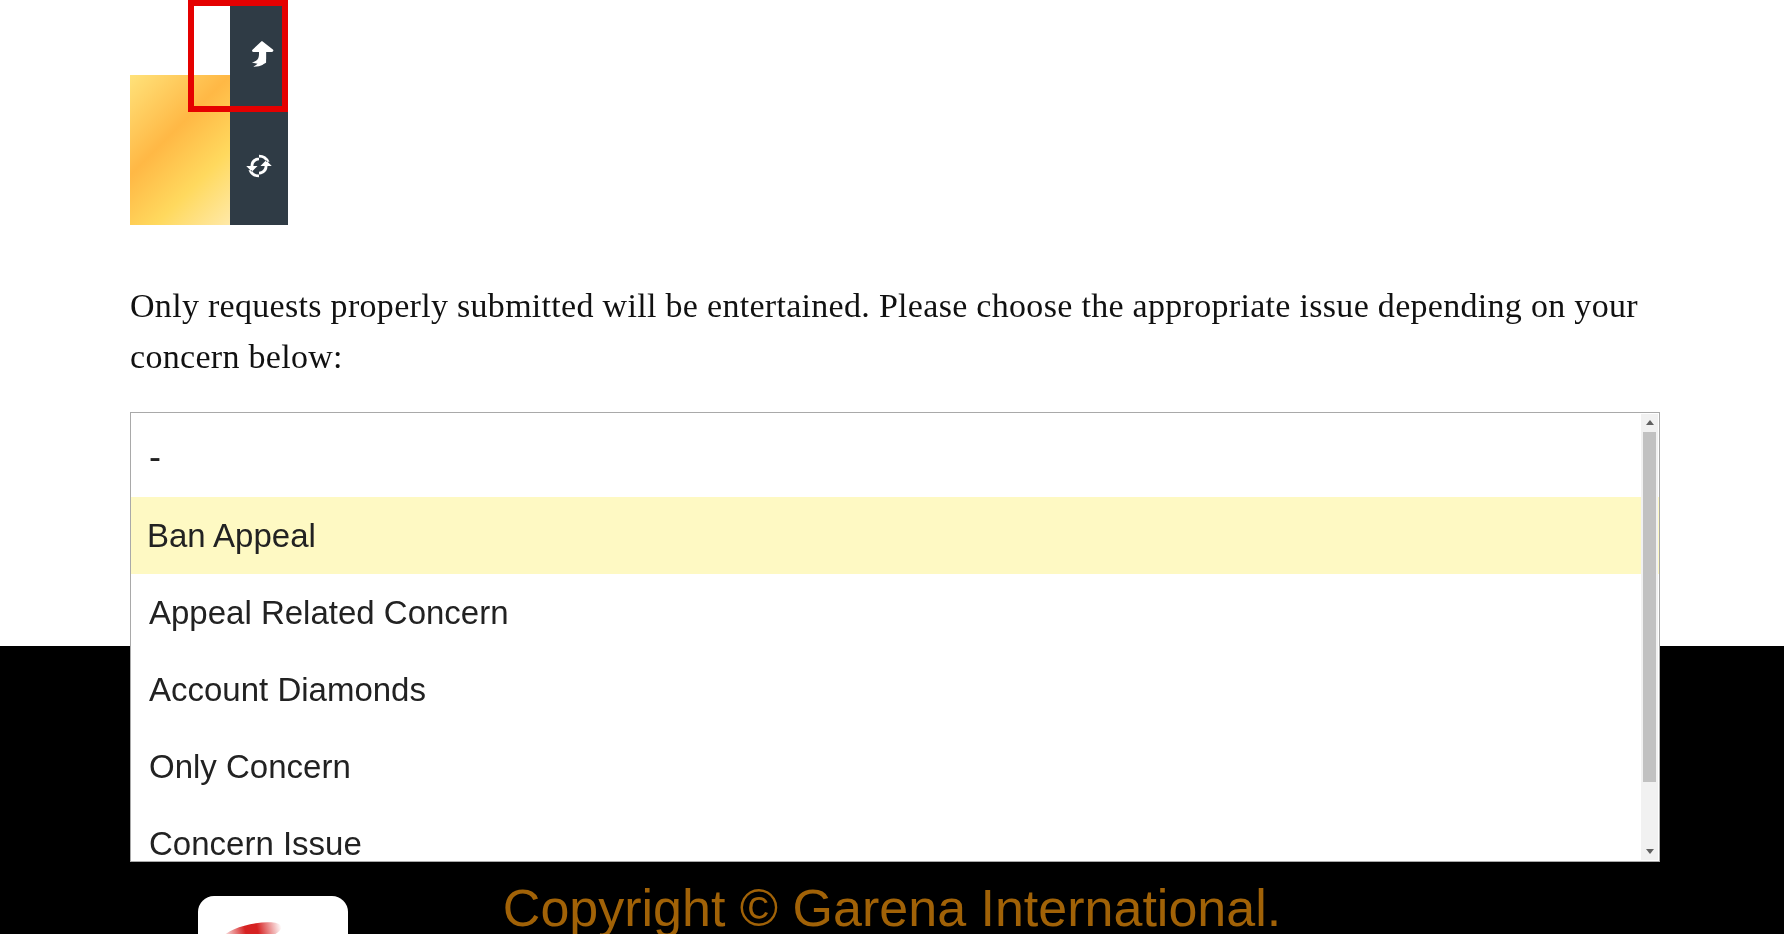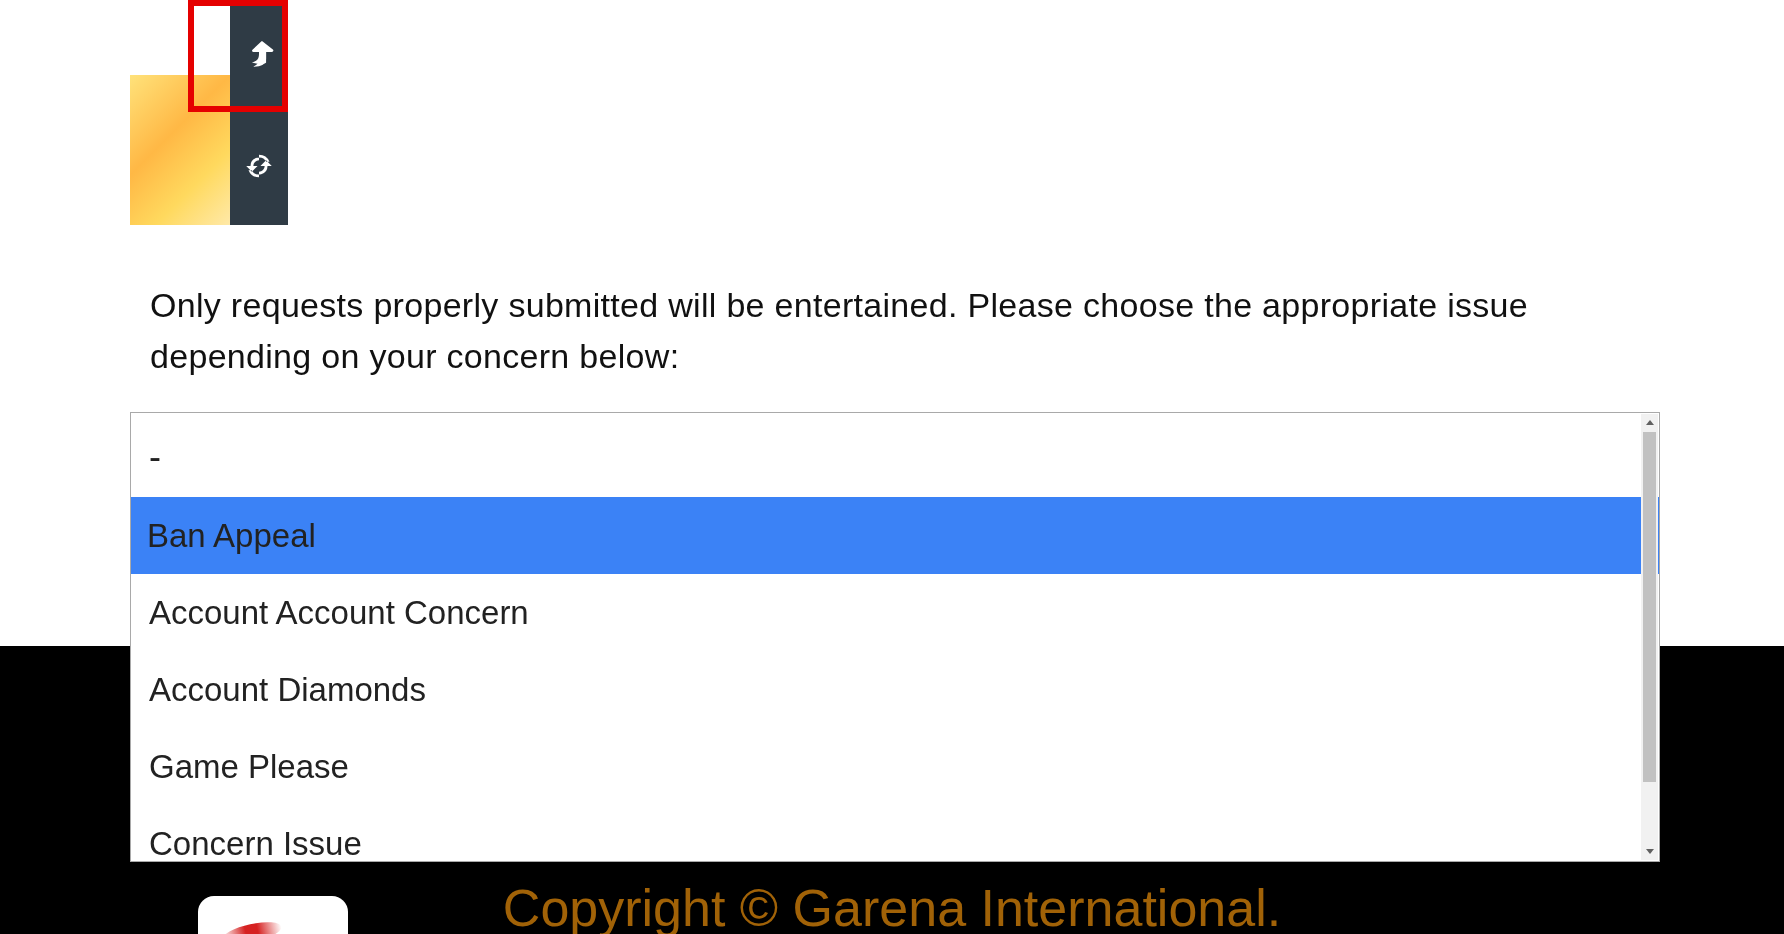--- a/index.html
+++ b/index.html
@@ -57,43 +57,42 @@
     height: 112px;
     border: 6px solid #e50000;
     pointer-events: none;
     z-index: 3;
   }
   .instruction {
     margin-top: 55px;
     font-size: 34px;
     color: #111;
     line-height: 1.5;
-    font-family: Liberation Sans, sans-serif;
+    font-family: Liberation Serif, serif;
     font-weight: 300;
     letter-spacing: 0.3px;
-    margin-left: 20px;
   }
   .dropdown {
     margin-top: 30px;
     border: 1px solid #a9a9a9;
     width: 1530px;
     height: 450px;
     background: #fff;
     position: relative;
     overflow: hidden;
   }
   .dropdown-option {
     font-family: Arial, Helvetica, sans-serif;
     font-size: 33px;
     color: #222;
     padding: 22px 18px;
     line-height: 1;
     cursor: pointer;
   }
-  .dropdown-option.highlighted { background: #3b82f6; padding-left: 16px; }
+  .dropdown-option.highlighted { background: #fef9c3; padding-left: 16px; }
   .dropdown-option.dash { font-size: 36px; padding: 26px 18px 22px 18px; }
   .scrollbar {
     position: absolute;
     right: 1px;
     top: 1px;
     bottom: 1px;
     width: 17px;
     background: #f1f1f1;
     display: flex;
     flex-direction: column;
@@ -185,23 +184,23 @@
       </div>
     </div>
     <div class="red-highlight"></div>
   </div>
 
   <p class="instruction">Only requests properly submitted will be entertained. Please choose the appropriate issue depending on your concern below:</p>
 
   <div class="dropdown">
     <div class="dropdown-option dash">-</div>
     <div class="dropdown-option highlighted">Ban Appeal</div>
-    <div class="dropdown-option">Account Account Concern</div>
+    <div class="dropdown-option">Appeal Related Concern</div>
     <div class="dropdown-option">Account Diamonds</div>
-    <div class="dropdown-option">Game Please</div>
+    <div class="dropdown-option">Only Concern</div>
     <div class="dropdown-option">Concern Issue</div>
 
     <div class="scrollbar">
       <div class="scroll-arrow">
         <svg viewBox="0 0 10 10">
             <path d="M5 2l4 5H1z"></path>
           </svg>
       </div>
       <div class="scroll-thumb"></div>
       <div class="scroll-arrow">

